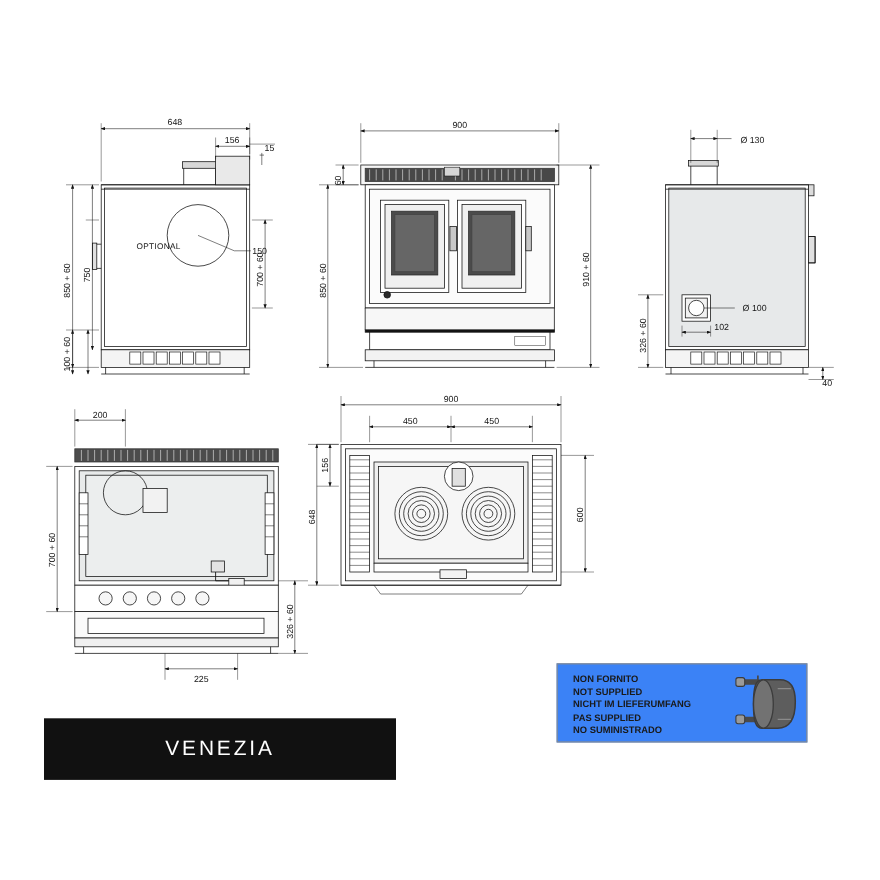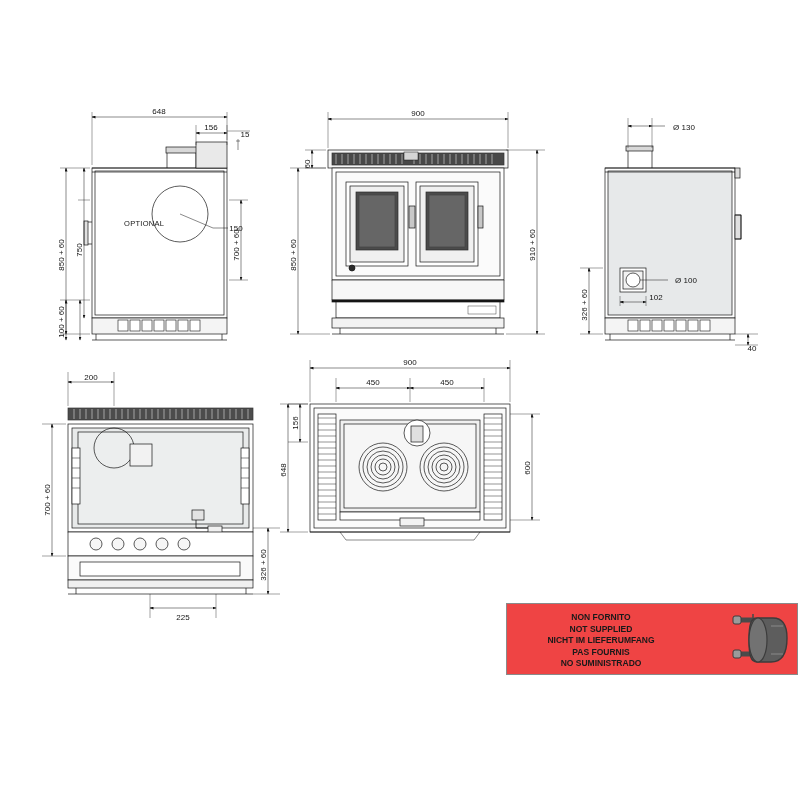--- a/index.html
+++ b/index.html
@@ -11,21 +11,21 @@
     width: 800px;
     height: 800px;
     position: relative;
     font-family: "Liberation Sans", sans-serif;
     color: #1a1a1a;
     overflow: hidden;
   }
   .sheet {
     position: absolute;
     left: 0; top: 0;
-    width: 800px; height: 800px; text-align: center;
+    width: 800px; height: 800px;
   }
   svg.drawing {
     position: absolute;
     left: 0; top: 0;
     width: 800px;
     height: 800px;
   }
   .dimtext {
     font-family: "Liberation Sans", sans-serif;
     font-size: 8px;
@@ -52,24 +52,24 @@
     color: #ffffff;
     font-family: "Liberation Sans", sans-serif;
     font-size: 19px;
     letter-spacing: 2.6px;
     font-weight: 400;
   }
   .notbox {
     position: absolute;
     left: 506px;
     top: 603px;
-    width: 292px;
+    width: 228px;
     height: 72px;
     border: 1px solid #8a8a8a;
-    background: #ef4444;
+    background: #3b82f6;
     box-sizing: border-box;
   }
   .notbox .lines {
     position: absolute;
     left: 14px;
     top: 8px;
     width: 160px;
   }
   .notbox .lines div {
     font-family: "Liberation Sans", sans-serif;
@@ -523,27 +523,30 @@
 
       <text class="dimtext" x="410" y="365" text-anchor="middle">900</text>
       <text class="dimtext" x="373" y="385" text-anchor="middle">450</text>
       <text class="dimtext" x="447" y="385" text-anchor="middle">450</text>
       <text class="dimtext" x="298" y="423" text-anchor="middle" transform="rotate(-90 298 423)">156</text>
       <text class="dimtext" x="286" y="470" text-anchor="middle" transform="rotate(-90 286 470)">648</text>
       <text class="dimtext" x="530" y="468" text-anchor="middle" transform="rotate(-90 530 468)">600</text>
     </g>
   </svg>
 
+  <div class="brandbar">
+    <div class="label">VENEZIA</div>
+  </div>
 
   <div class="notbox">
     <div class="lines">
       <div class="bold">NON FORNITO</div>
       <div>NOT SUPPLIED</div>
       <div>NICHT IM LIEFERUMFANG</div>
-      <div>PAS FOURNIS</div>
+      <div>PAS SUPPLIED</div>
       <div>NO SUMINISTRADO</div>
     </div>
     <div class="plugwrap">
       <svg viewBox="0 0 78 64" width="78" height="64">
         <g fill="none" stroke="#4a4a4a" stroke-width="1.6">
           <path d="M24 12 L40 12" stroke-width="5" stroke-linecap="round"></path>
           <path d="M24 46 L40 46" stroke-width="5" stroke-linecap="round"></path>
           <path d="M40 6 L40 18 L56 18"></path>
           <path d="M40 40 L40 52 L56 52"></path>
         </g>

